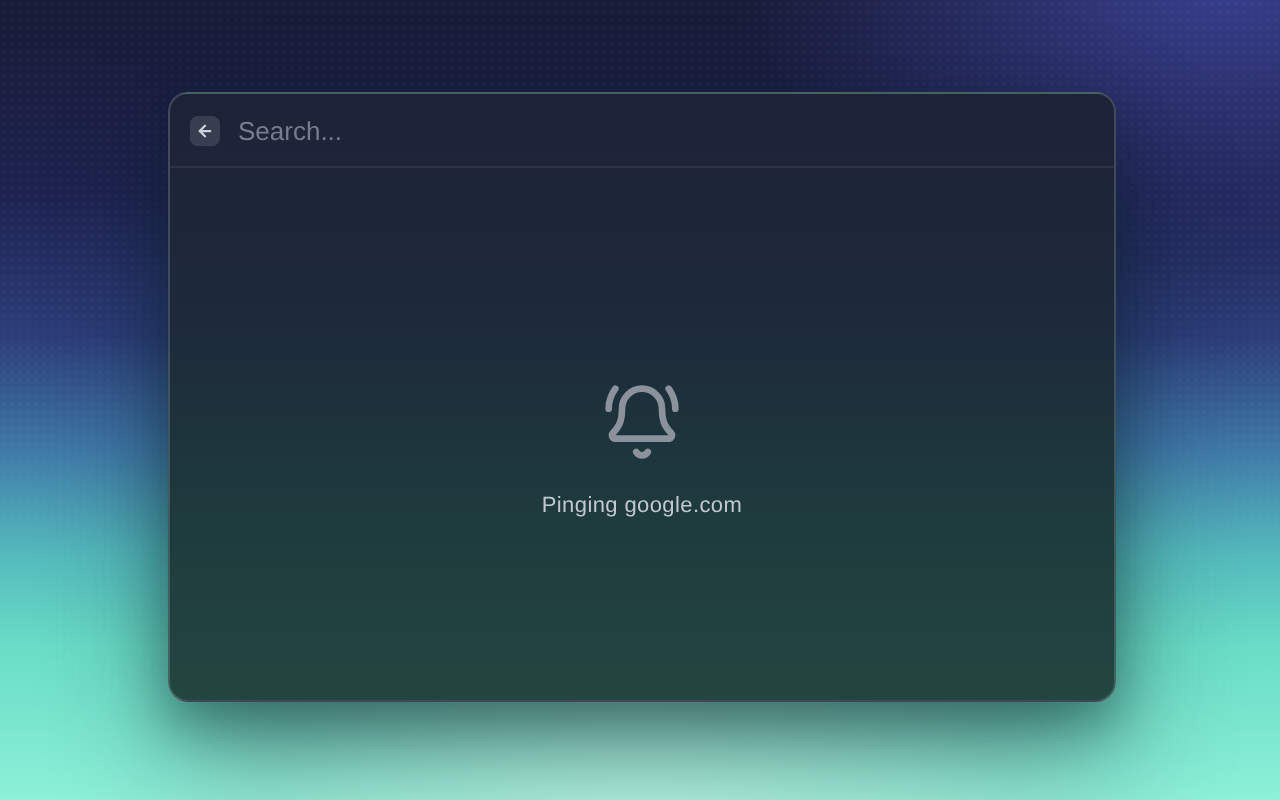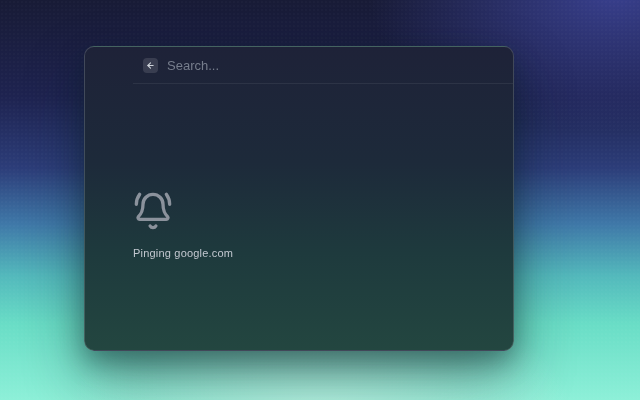--- a/index.html
+++ b/index.html
@@ -24,30 +24,29 @@
     background-image: radial-gradient(rgba(255,255,255,0.05) 1px, transparent 1px);
     background-size: 4px 4px;
     opacity: .35;
     pointer-events: none;
   }
 
   
   .window {
     position: absolute;
     left: 84px; top: 46px;
-    width: 430px; height: 305px;
+    width: 474px; height: 305px;
     border-radius: 10px;
     border: 1px solid rgba(190,205,210,0.22);
     background: linear-gradient(180deg, #1e2238 0%, #1d2a3a 38%, #1e3a3d 68%, #234640 100%);
     box-shadow: 0 28px 60px rgba(8,28,34,0.45), 0 10px 26px rgba(8,28,34,0.35);
     display: flex;
     flex-direction: column;
     overflow: hidden;
     z-index: 1;
-    padding-left: 48px;
   }
 
   
   .search-bar {
     height: 37px;
     flex: 0 0 auto;
     display: flex;
     align-items: center;
     padding: 0 10px;
     border-bottom: 1px solid rgba(255,255,255,0.07);
@@ -73,20 +72,21 @@
     font-size: 13px;
     font-family: inherit;
   }
   .search-input::placeholder { color: #767d8c; }
 
   
   .main {
     flex: 1;
     display: flex;
     flex-direction: column;
+    align-items: center;
     justify-content: center;
     padding-top: 16px;
   }
   .bell { width: 40px; height: 40px; color: #8b929c; }
   .status-msg {
     margin-top: 16px;
     font-size: 11px;
     color: #c3c8d0;
     letter-spacing: .2px;
   }

